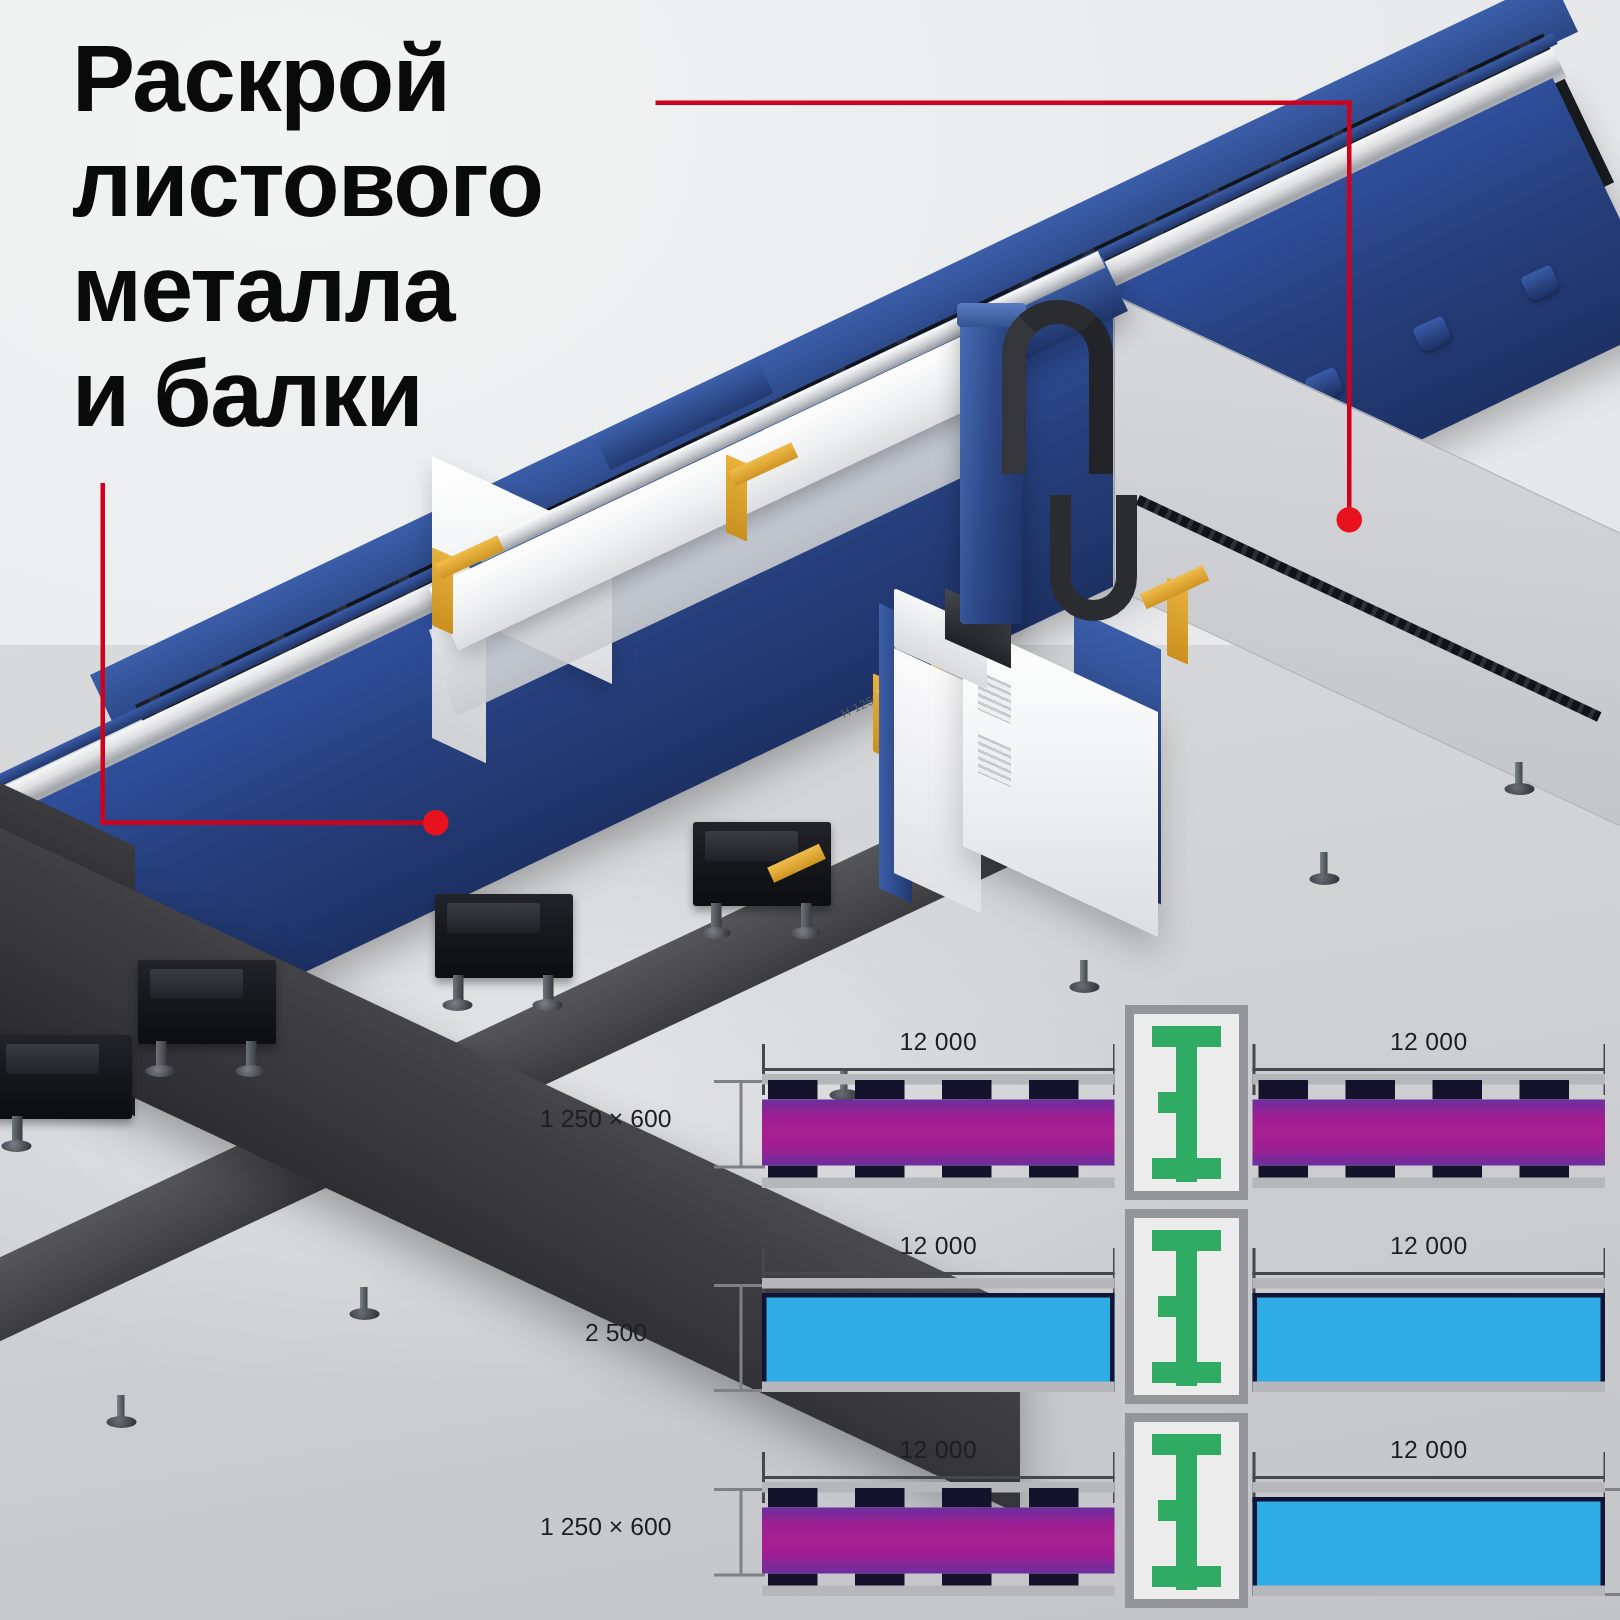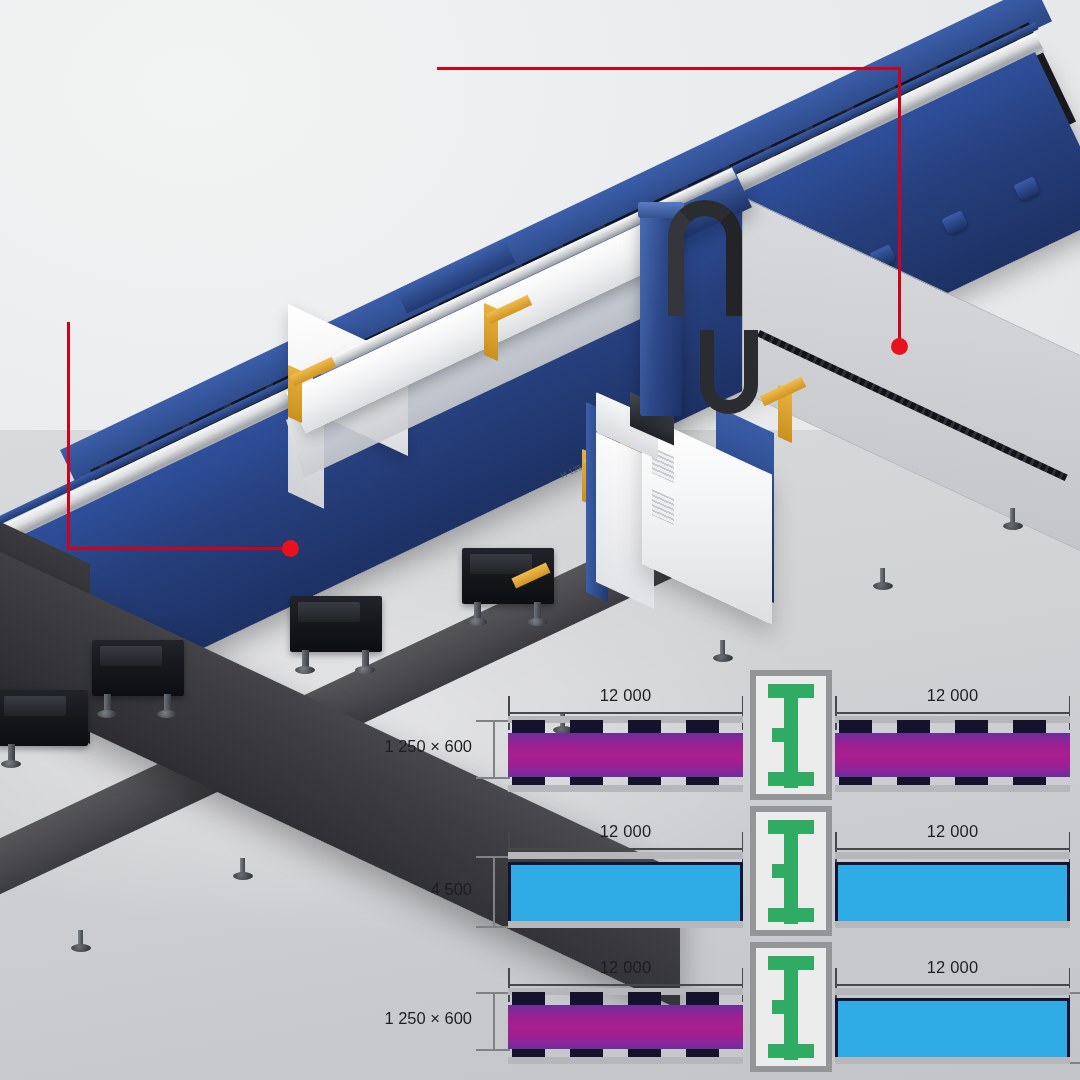--- a/index.html
+++ b/index.html
@@ -340,21 +340,21 @@
     position:absolute; left:0; top:56px; width:235px; height:66px;
     background:#2fabe6; border:3px solid #121433;
   }
 
   
   .dim-left{ position:absolute; }
   .dim-left .vbar{ position:absolute; width:1.5px; background:#7f8184; }
   .dim-left .hl{ position:absolute; height:1.5px; width:34px; background:#7f8184; }
   .dim-left .val{
     position:absolute; white-space:nowrap; font-size:16.5px; color:#1d1e21;
-    text-align:right;
+    text-align:left;
   }
   .dim-right .hl{ position:absolute; height:1.5px; width:34px; background:#7f8184; }
 
   
   .ibeam-cell{
     position:absolute; left:252px; top:0; width:82px; height:130px;
     border:6px solid #939598; background:#ececed;
   }
   .ib-web{
     position:absolute; left:50%; top:8px; transform:translateX(-50%);
@@ -482,20 +482,24 @@
   </div>
 
   <div class="leader" style="left:437px; top:67px; width:464px; height:3px;"></div>
   <div class="leader" style="left:898px; top:67px; width:3px; height:280px;"></div>
   <div class="dot" style="left:891px; top:338px;"></div>
 
   <div class="leader" style="left:67px; top:322px; width:3px; height:228px;"></div>
   <div class="leader" style="left:67px; top:547px; width:225px; height:3px;"></div>
   <div class="dot" style="left:282px; top:540px;"></div>
 
+  <h1 id="title">Раскрой
+листового
+металла
+и балки</h1>
 
   <div id="schematic">
 
     <div class="row row1">
 
       <div class="dim-left" style="left:-108px;top:50px;">
         <div class="hl" style="left:86px;top:0;"></div>
         <div class="hl" style="left:86px;top:57px;"></div>
         <div class="vbar" style="left:103px;top:0;height:58px;"></div>
         <div class="val" style="left:-30px;top:17px;width:112px;">1 250 × 600</div>
@@ -556,21 +560,21 @@
         <div class="rail-bot"></div>
       </div>
     </div>
 
     <div class="row row2">
 
       <div class="dim-left" style="left:-108px;top:50px;">
         <div class="hl" style="left:86px;top:0;"></div>
         <div class="hl" style="left:86px;top:70px;"></div>
         <div class="vbar" style="left:103px;top:0;height:71px;"></div>
-        <div class="val" style="left:0px;top:24px;width:82px;">4 500</div>
+        <div class="val" style="left:0px;top:24px;width:82px;">2 500</div>
       </div>
 
       <div class="half left">
         <div class="dim-top">
           <div class="val">12 000</div>
           <div class="bar"></div>
           <div class="tick l"></div>
           <div class="tick r"></div>
         </div>
         <div class="rail-top"></div>

